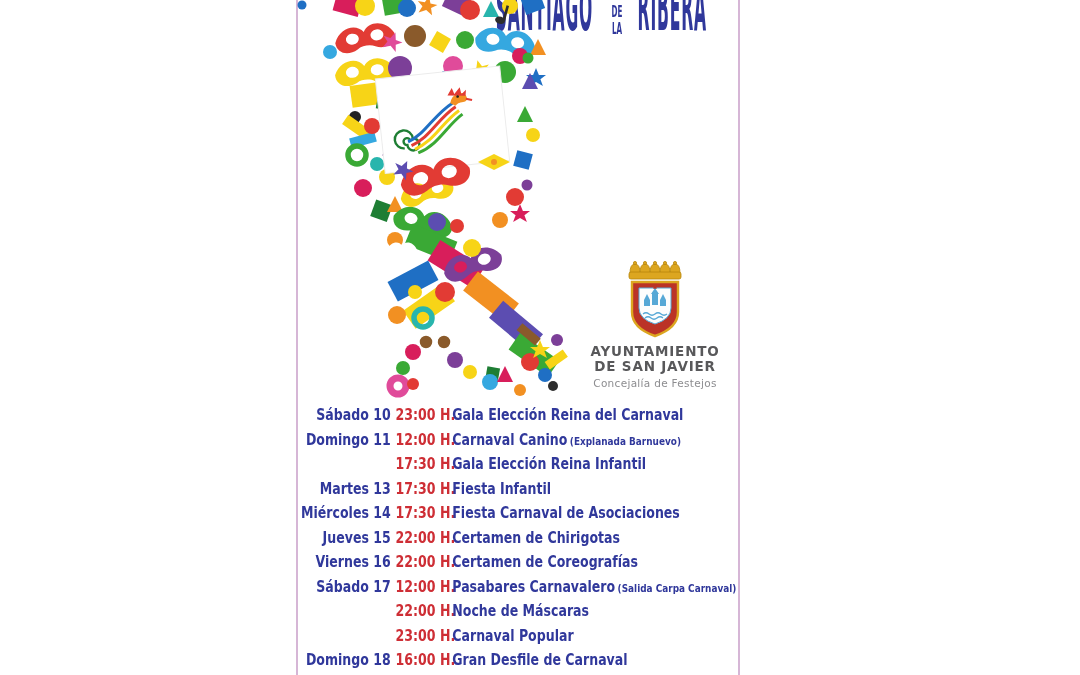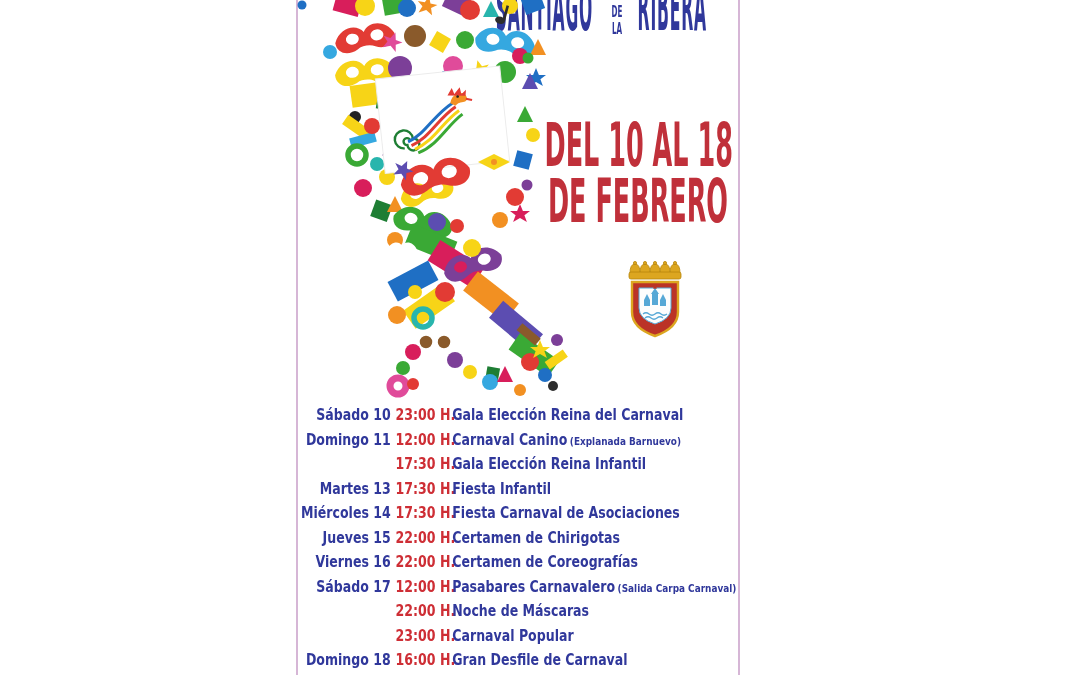--- a/index.html
+++ b/index.html
@@ -53,24 +53,20 @@
 
   <div class="santiago">
     <span class="san-big">SANTIAGO</span>
     <span class="san-tiny">
       <span>DE</span>
       <span>LA</span>
     </span>
     <span class="san-big">RIBERA</span>
   </div>
 
-  <div class="dates">
-    <span class="line">DEL 10 AL 18</span>
-    <span class="line">DE FEBRERO</span>
-  </div>
 
   <svg width="280" height="410" viewBox="0 0 280 410" style="position:absolute;left:295px;top:0;">
     <defs>
       <path id="star" d="M0,-10L2.9,-3.1L10,-3.1L4.4,1.2L6.9,8.1L0,4L-6.9,8.1L-4.4,1.2L-10,-3.1L-2.9,-3.1Z"></path>
       <path id="mask" fill-rule="evenodd" d="M0,12C7,-3 24,-4 30,6C36,-4 53,-3 60,12C60,23 49,27 39,22C34,19 26,19 21,22C11,27 0,23 0,12ZM11,11a6.5,5.5 0 1 0 13,0a6.5,5.5 0 1 0 -13,0ZM36,11a6.5,5.5 0 1 0 13,0a6.5,5.5 0 1 0 -13,0Z"></path>
       <path id="tri" d="M0,-9L8,7L-8,7Z"></path>
       <path id="sq" d="M-8,-8h16v16h-16Z"></path>
       <path id="moust" d="M0,6C3,-2 12,-4 15,2C18,-4 27,-2 30,6C24,12 18,8 15,6C12,8 6,12 0,6Z"></path>
       <path id="note" d="M3,-14h2.6v16a5,3.6 0 1 1 -2.6,-3Z"></path>
     </defs>
@@ -217,20 +213,25 @@
       <rect x="33.5" y="30" width="3" height="3" fill="#bb3327"></rect>
       <path d="M31,38l4,-6l4,6z" fill="#57a8d6"></path>
       <rect x="32" y="38" width="6" height="11" fill="#57a8d6"></rect>
       <path d="M24,44l3,-6l3,6v6h-6z" fill="#57a8d6"></path>
       <path d="M40,44l3,-6l3,6v6h-6z" fill="#57a8d6"></path>
       <path d="M23,58q3,-2.5 6,0t6,0t6,0t6,0" fill="none" stroke="#57a8d6" stroke-width="1.3"></path>
       <path d="M25,62q3,-2.5 6,0t6,0t6,0" fill="none" stroke="#57a8d6" stroke-width="1.3"></path>
     </g>
   </svg>
 
+  <div class="org">
+    <div class="name">AYUNTAMIENTO</div>
+    <div class="name">DE SAN JAVIER</div>
+    <div class="dept">Concejalía de Festejos</div>
+  </div>
 
   <div class="schedule">
     <div class="row">
       <span class="day">Sábado 10</span>
       <span class="time">23:00 H.</span>
       <span class="event"><span>Gala Elección Reina del Carnaval</span><span class="note"></span></span>
     </div>
     <div class="row">
       <span class="day">Domingo 11</span>
       <span class="time">12:00 H.</span>

